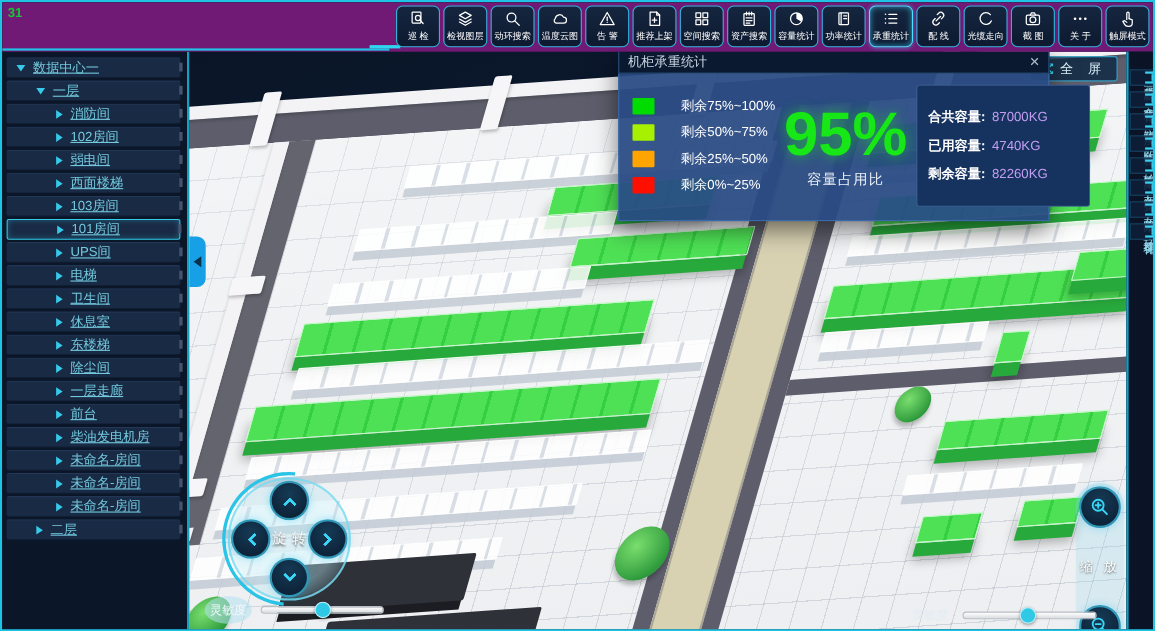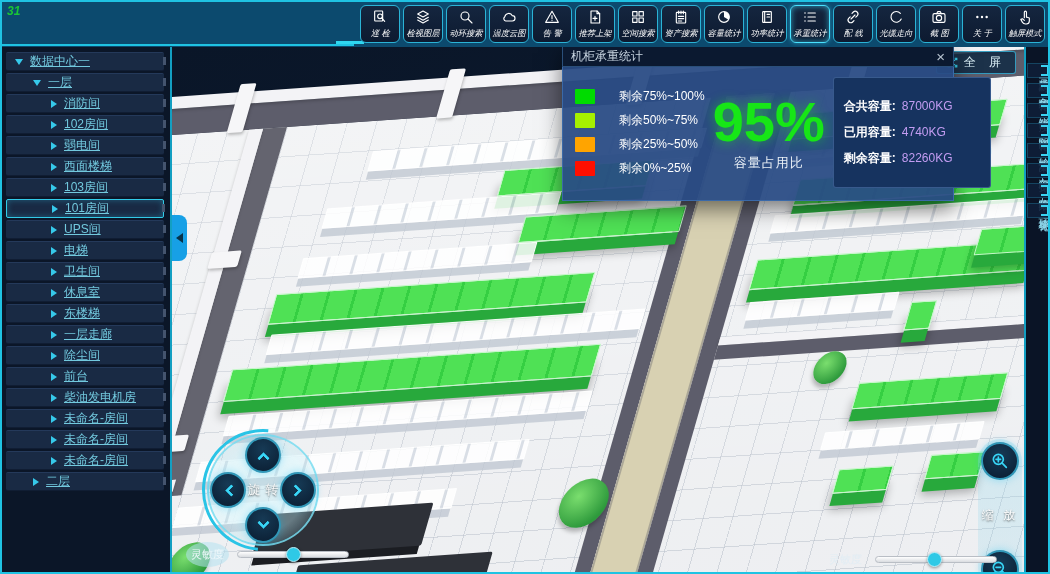--- a/index.html
+++ b/index.html
@@ -1,19 +1,19 @@
 <!DOCTYPE html>
 <html><head>
 <meta charset="utf-8">
 <style>
   html,body{margin:0;padding:0;background:#000;}
   *{box-sizing:border-box;font-family:"Liberation Sans","DejaVu Sans",sans-serif;}
   .app{position:relative;width:1050px;height:574px;background:#0a1426;border:2px solid #1fc3e3;overflow:hidden;}
   
-  .topbar{position:absolute;left:0;top:0;width:100%;height:45px;background:#0c4a6e;z-index:30;font-style:italic;}
+  .topbar{position:absolute;left:0;top:0;width:100%;height:45px;background:#701a75;z-index:30;}
   .fps{position:absolute;left:5px;top:2px;color:#19c537;font-size:12px;font-weight:bold;}
   .topline{position:absolute;left:0;top:42px;width:352px;height:2px;background:#1fc3e3;}
   .topline::after{content:"";position:absolute;right:-10px;top:-3px;width:28px;height:3px;background:#2fd6f0;}
   .toolbar{position:absolute;right:3px;top:3px;display:flex;gap:3px;padding-left:36px;}
   .tbtn{width:40px;height:38px;border:1px solid #2bb3d6;border-radius:6px;background:linear-gradient(#15263f,#0d1a30);display:flex;flex-direction:column;align-items:center;justify-content:center;cursor:pointer;}
   .tbtn.act{border-color:#49e2ff;box-shadow:0 0 6px rgba(60,210,245,.7) inset,0 0 4px rgba(60,210,245,.5);}
   .ticon svg{width:16px;height:16px;stroke:#fff;fill:none;stroke-width:1.7;stroke-linecap:round;stroke-linejoin:round;display:block;}
   .tlbl{font-size:9px;color:#fff;margin-top:2px;white-space:nowrap;transform:scale(.92);}
   
   .sidebar{position:absolute;left:0;top:45px;width:168px;bottom:0;background:#0b1628;z-index:20;padding-top:3px;}
@@ -307,25 +307,25 @@
         <div class="trow lv2">
           <span class="arr r"></span>
           <span class="tname">休息室</span>
         </div>
         <div class="trow lv2">
           <span class="arr r"></span>
           <span class="tname">东楼梯</span>
         </div>
         <div class="trow lv2">
           <span class="arr r"></span>
+          <span class="tname">除尘间</span>
+        </div>
+        <div class="trow lv2">
+          <span class="arr r"></span>
           <span class="tname">一层走廊</span>
-        </div>
-        <div class="trow lv2">
-          <span class="arr r"></span>
-          <span class="tname">除尘间</span>
         </div>
         <div class="trow lv2">
           <span class="arr r"></span>
           <span class="tname">前台</span>
         </div>
         <div class="trow lv2">
           <span class="arr r"></span>
           <span class="tname">柴油发电机房</span>
         </div>
         <div class="trow lv2">

